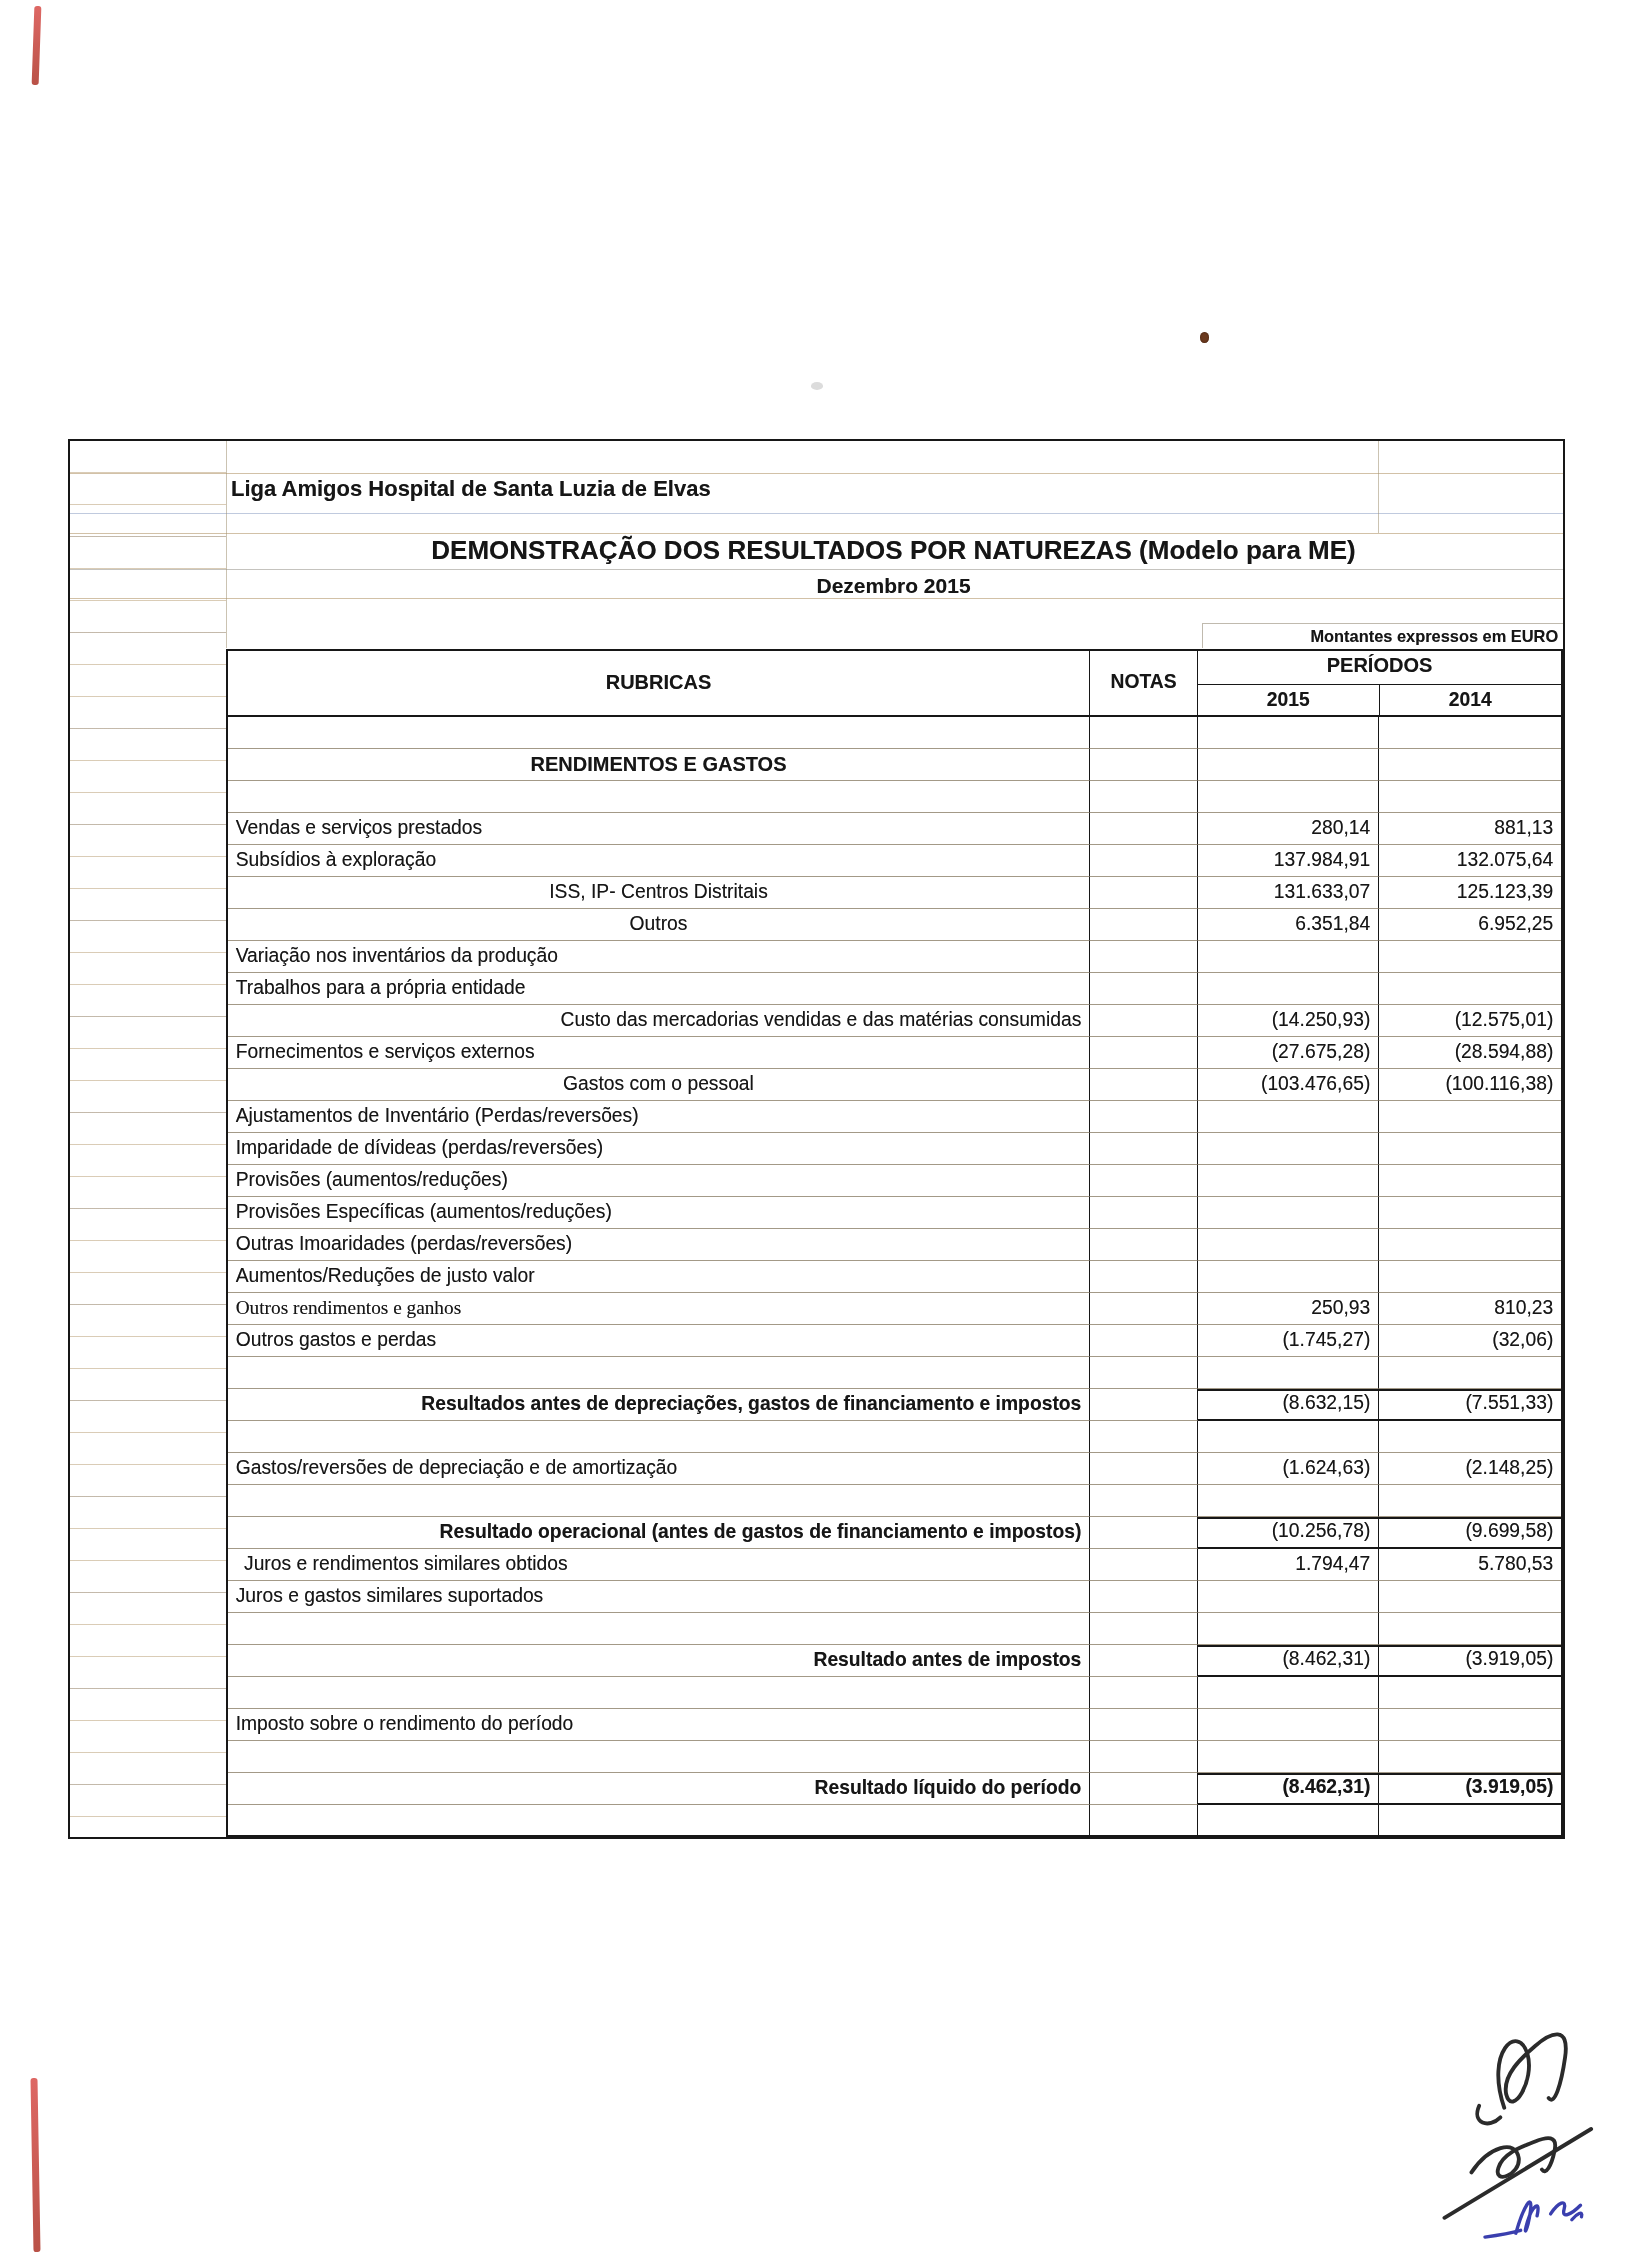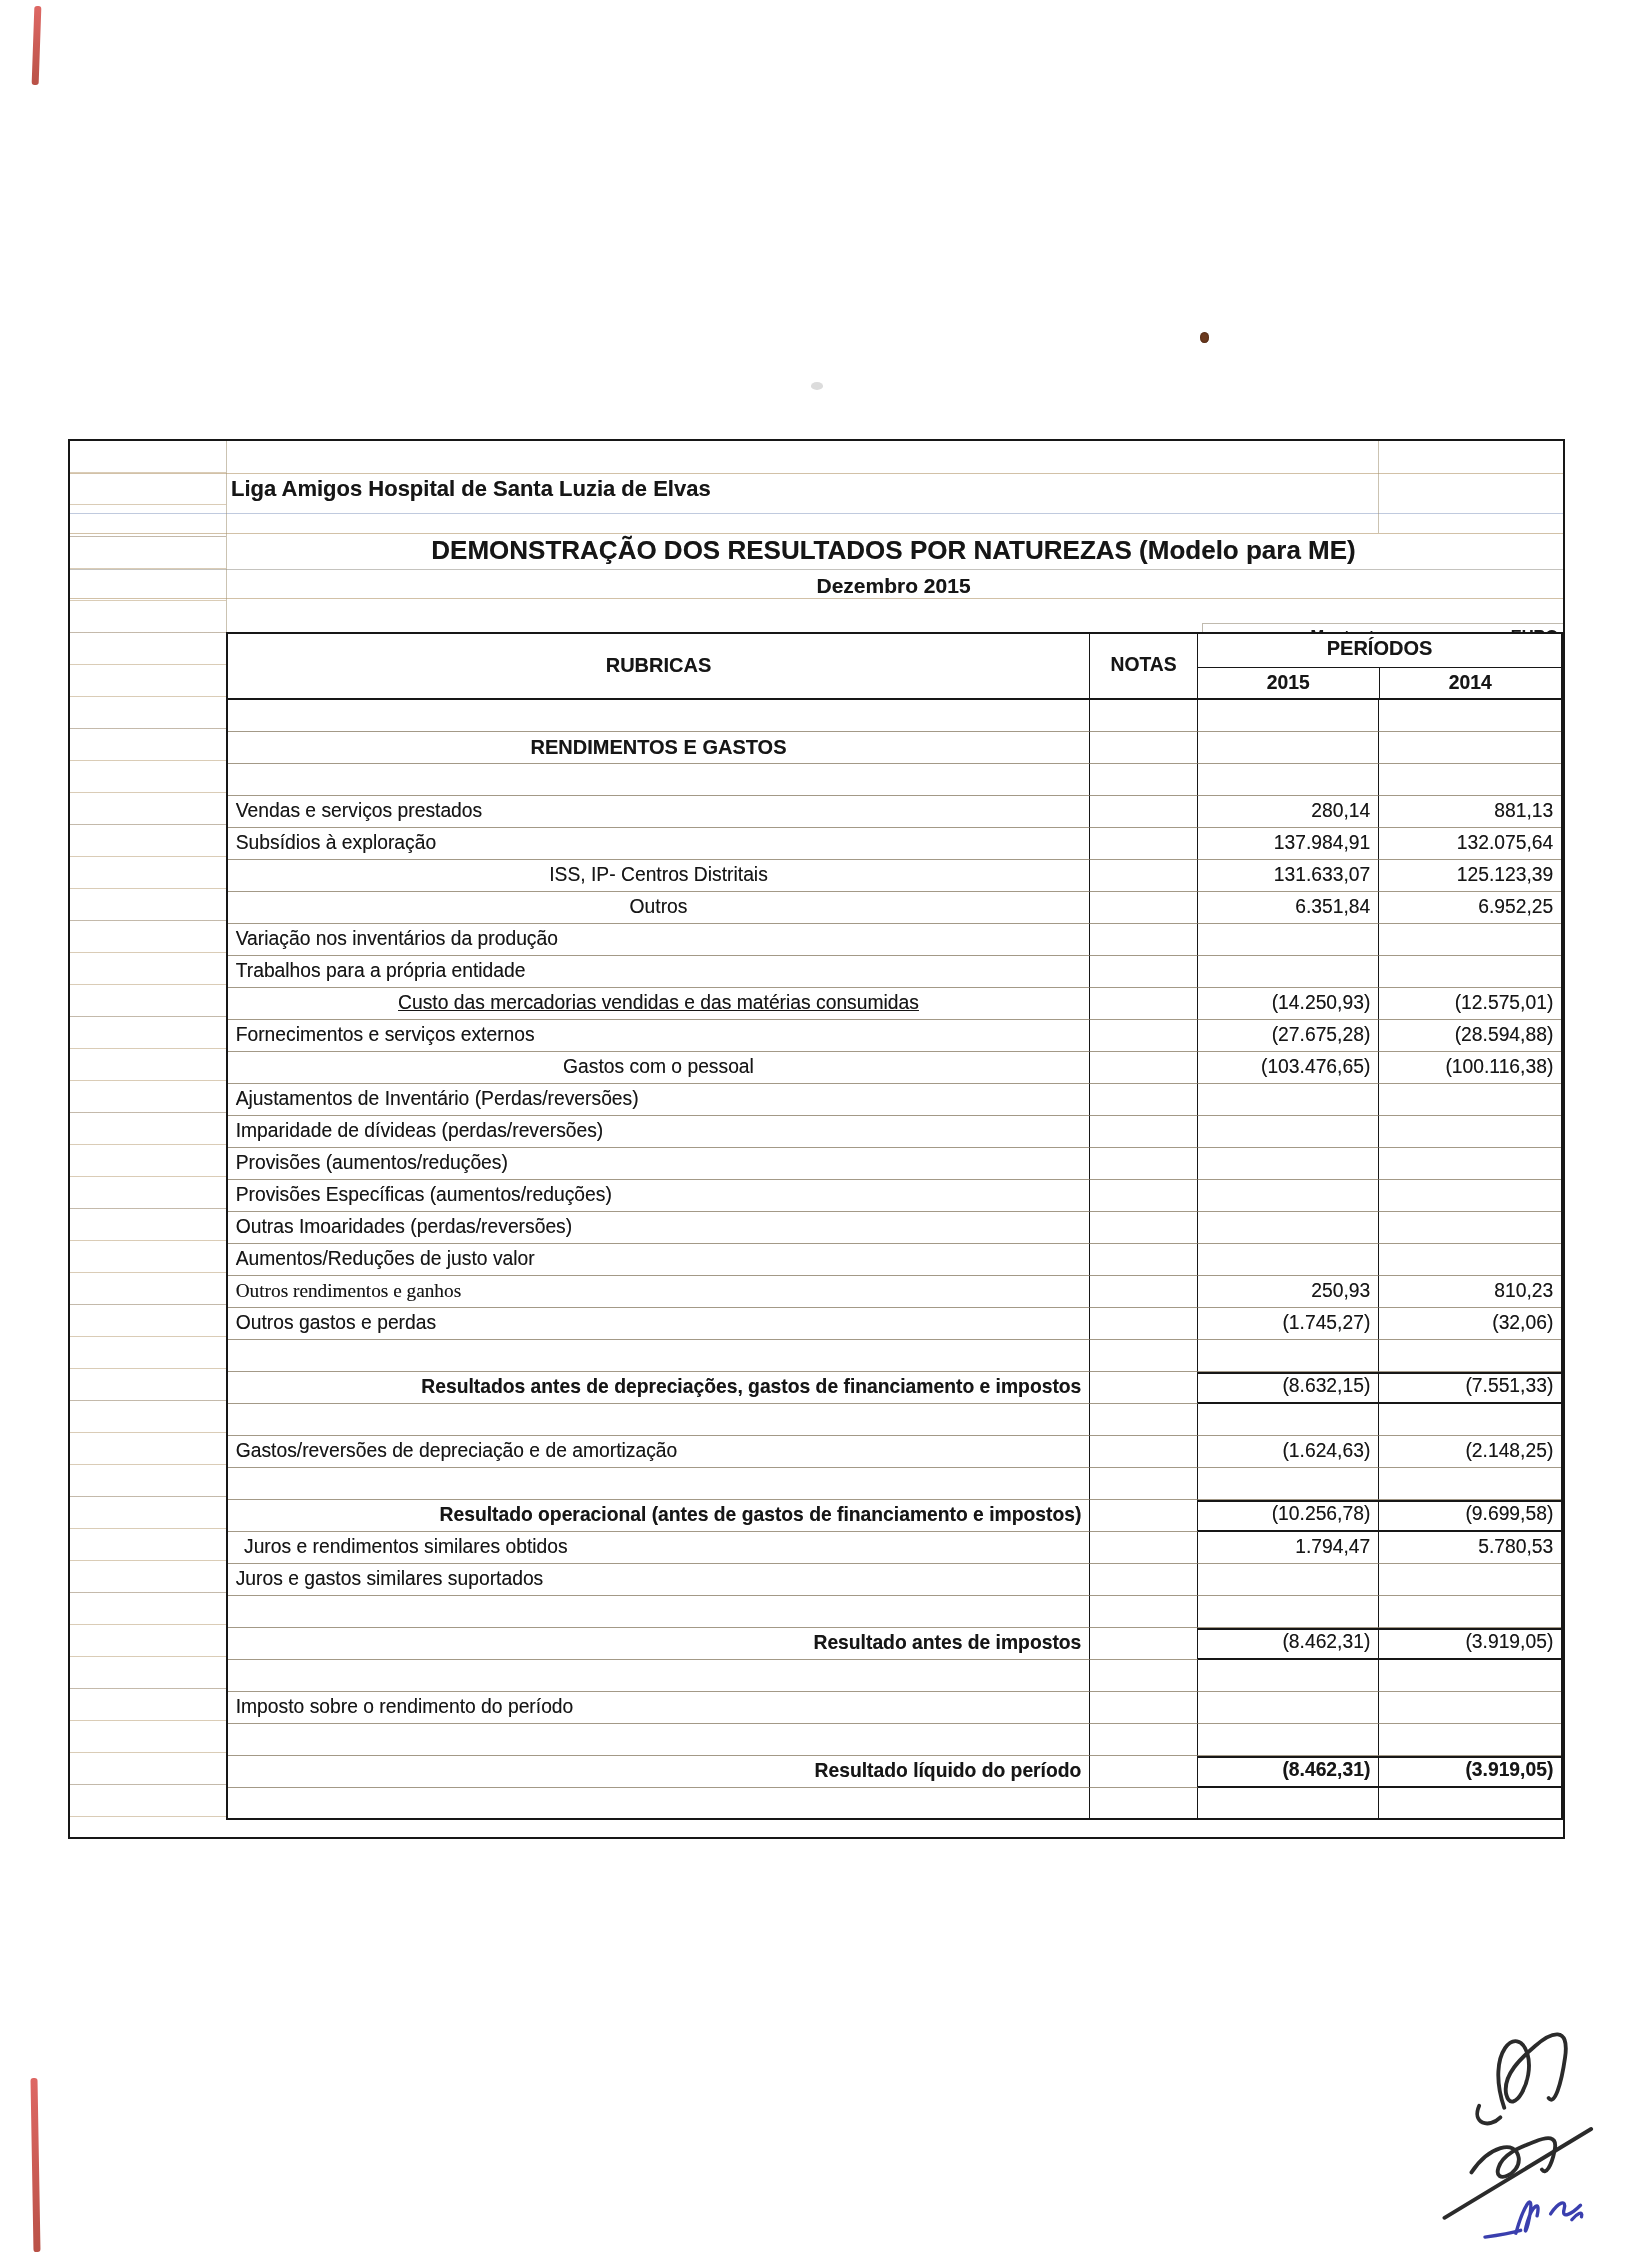--- a/index.html
+++ b/index.html
@@ -33,21 +33,21 @@
   .company{position:absolute;left:161px;top:35px;font-size:22px;font-weight:bold;white-space:nowrap;}
   .doc-title{position:absolute;left:156px;right:1.9px;top:94px;text-align:center;font-size:26px;font-weight:bold;white-space:nowrap;}
   .doc-period{position:absolute;left:156px;right:1.9px;top:133px;text-align:center;font-size:21px;font-weight:bold;}
   .currency-cell{
     position:absolute;right:0;top:182px;width:361px;height:25px;box-sizing:border-box;
     border-top:1px solid rgba(150,140,120,.6);border-left:1px solid rgba(150,140,120,.6);
     font-size:16.4px;font-weight:bold;text-align:right;line-height:24px;padding-right:4.8px;white-space:nowrap;
   }
   
   .maintable{
-    position:absolute;left:156px;top:191px;width:calc(100% - 156px);height:1188px;
+    position:absolute;left:156px;top:208px;width:calc(100% - 156px);height:1188px;
     border:2.9px solid #171717;box-sizing:border-box;background:#fff;
     display:flex;flex-direction:column;
   }
   .thead{display:flex;height:66px;border-bottom:2.9px solid #171717;box-sizing:border-box;flex:none;}
   .h-rubricas{width:862px;box-sizing:border-box;border-right:1.9px solid #171717;
     text-align:center;font-weight:bold;font-size:20px;line-height:62px;}
   .h-notas{width:108px;box-sizing:border-box;border-right:1.9px solid #171717;
     text-align:center;font-weight:bold;font-size:19.3px;line-height:62px;}
   .h-periods{flex:1;display:flex;flex-direction:column;}
   .h-periodos{height:40px;box-sizing:border-box;border-bottom:1.9px solid #171717;
@@ -166,21 +166,21 @@
             <div class="c-v1"></div>
             <div class="c-v2"></div>
           </div>
           <div class="row data">
             <div class="c-label" style="text-align: left;">Trabalhos para a própria entidade</div>
             <div class="c-notas"></div>
             <div class="c-v1"></div>
             <div class="c-v2"></div>
           </div>
           <div class="row data">
-            <div class="c-label" style="text-align: center; text-decoration: underline;">Custo das mercadorias vendidas e das matérias consumidas</div>
+            <div class="c-label" style="text-align: right;">Custo das mercadorias vendidas e das matérias consumidas</div>
             <div class="c-notas"></div>
             <div class="c-v1">(14.250,93)</div>
             <div class="c-v2">(12.575,01)</div>
           </div>
           <div class="row data">
             <div class="c-label" style="text-align: left;">Fornecimentos e serviços externos</div>
             <div class="c-notas"></div>
             <div class="c-v1">(27.675,28)</div>
             <div class="c-v2">(28.594,88)</div>
           </div>

